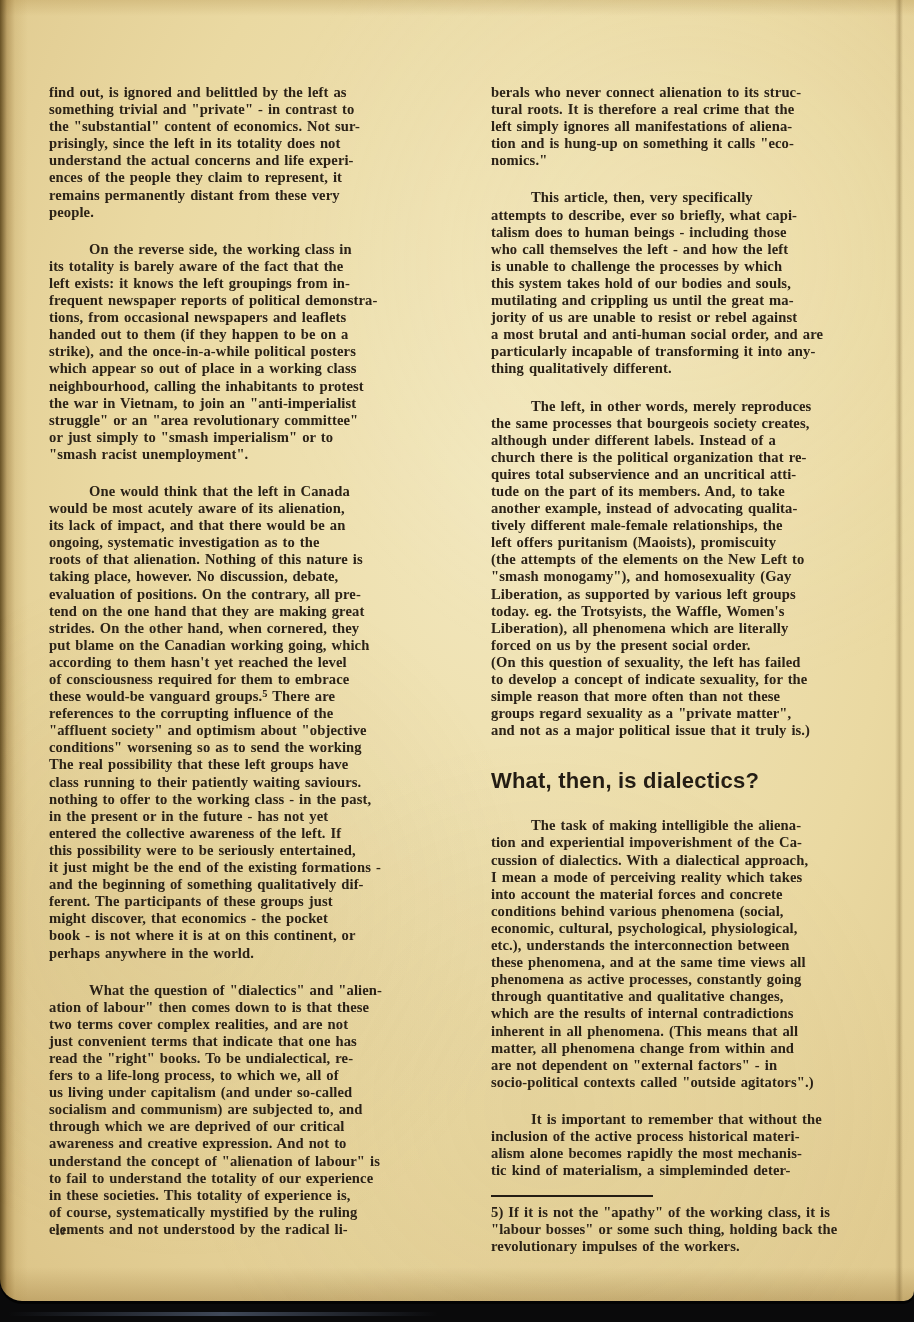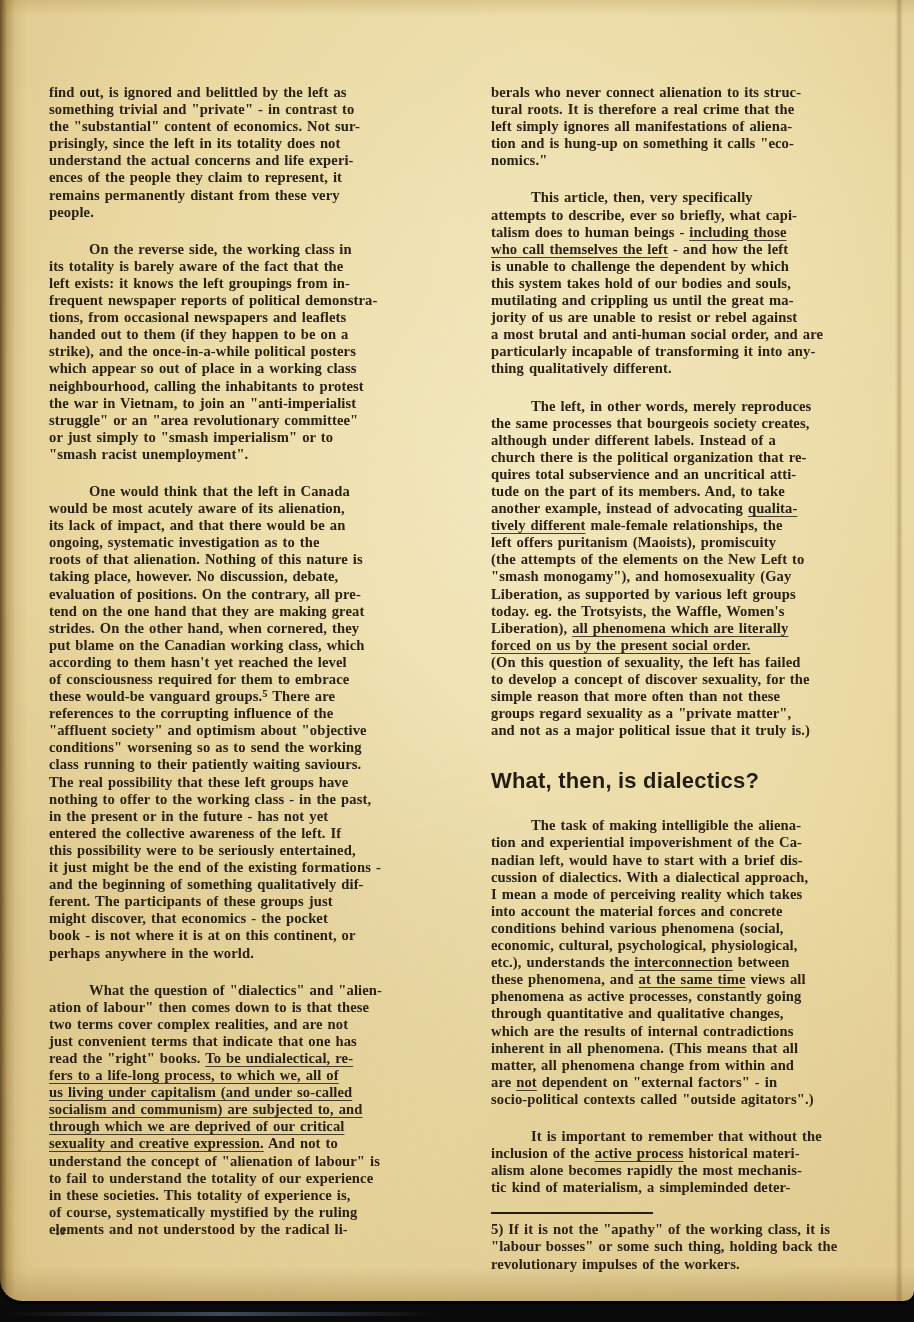--- a/index.html
+++ b/index.html
@@ -39,21 +39,20 @@
   }
   .col{flex:0 0 auto;}
   .col-left{width:412px;}
   .col-right{width:418px;}
   .line{
     font-size:14.6px;line-height:17.1px;font-weight:700;
     white-space:nowrap;letter-spacing:0.1px;word-spacing:1.2px;
   }
   .indent{text-indent:40px;margin-top:20px;}
   .u{
-    text-decoration:underline;
     text-decoration-thickness:1.4px;
     text-underline-offset:2.5px;
     text-decoration-color:rgba(43,34,23,0.85);
   }
   sup{font-size:10.5px;line-height:0;vertical-align:4px;font-weight:700;}
   .heading{
     font-family:"Liberation Sans","DejaVu Sans",sans-serif;
     font-weight:700;font-size:22px;line-height:20px;color:#241d14;
     margin:32px 0 26px 0;letter-spacing:0.2px;
   }
@@ -100,29 +99,29 @@
         <div class="para">
           <div class="line indent">One would think that the left in Canada</div>
           <div class="line">would be most acutely aware of its alienation,</div>
           <div class="line">its lack of impact, and that there would be an</div>
           <div class="line">ongoing, systematic investigation as to the</div>
           <div class="line">roots of that alienation. Nothing of this nature is</div>
           <div class="line">taking place, however. No discussion, debate,</div>
           <div class="line">evaluation of positions. On the contrary, all pre-</div>
           <div class="line">tend on the one hand that they are making great</div>
           <div class="line">strides. On the other hand, when cornered, they</div>
-          <div class="line">put blame on the Canadian working class, which</div>
+          <div class="line">put blame on the Canadian working going, which</div>
           <div class="line">according to them hasn't yet reached the level</div>
           <div class="line">of consciousness required for them to embrace</div>
           <div class="line">these would-be vanguard groups.<sup>5</sup> There are</div>
           <div class="line">references to the corrupting influence of the</div>
           <div class="line">"affluent society" and optimism about "objective</div>
           <div class="line">conditions" worsening so as to send the working</div>
+          <div class="line">The real possibility that these left groups have</div>
           <div class="line">class running to their patiently waiting saviours.</div>
-          <div class="line">The real possibility that these left groups have</div>
           <div class="line">nothing to offer to the working class - in the past,</div>
           <div class="line">in the present or in the future - has not yet</div>
           <div class="line">entered the collective awareness of the left. If</div>
           <div class="line">this possibility were to be seriously entertained,</div>
           <div class="line">it just might be the end of the existing formations -</div>
           <div class="line">and the beginning of something qualitatively dif-</div>
           <div class="line">ferent. The participants of these groups just</div>
           <div class="line">might discover, that economics - the pocket</div>
           <div class="line">book - is not where it is at on this continent, or</div>
           <div class="line">perhaps anywhere in the world.</div>
@@ -130,42 +129,42 @@
         <div class="para">
           <div class="line indent">What the question of "dialectics" and "alien-</div>
           <div class="line">ation of labour" then comes down to is that these</div>
           <div class="line">two terms cover complex realities, and are not</div>
           <div class="line">just convenient terms that indicate that one has</div>
           <div class="line">read the "right" books. <span class="u">To be undialectical, re-</span></div>
           <div class="line"><span class="u">fers to a life-long process, to which we, all of</span></div>
           <div class="line"><span class="u">us living under capitalism (and under so-called</span></div>
           <div class="line"><span class="u">socialism and communism) are subjected to, and</span></div>
           <div class="line"><span class="u">through which we are deprived of our critical</span></div>
-          <div class="line"><span class="u">sexuality and creative expression.</span> And not to</div>
+          <div class="line"><span class="u">awareness and creative expression.</span> And not to</div>
           <div class="line">understand the concept of "alienation of labour" is</div>
           <div class="line">to fail to understand the totality of our experience</div>
           <div class="line">in these societies. This totality of experience is,</div>
           <div class="line">of course, systematically mystified by the ruling</div>
           <div class="line">elements and not understood by the radical li-</div>
         </div>
       </div>
     <div class="col col-right">
         <div class="para">
           <div class="line">berals who never connect alienation to its struc-</div>
           <div class="line">tural roots. It is therefore a real crime that the</div>
           <div class="line">left simply ignores all manifestations of aliena-</div>
           <div class="line">tion and is hung-up on something it calls "eco-</div>
           <div class="line">nomics."</div>
         </div>
         <div class="para">
           <div class="line indent">This article, then, very specifically</div>
           <div class="line">attempts to describe, ever so briefly, what capi-</div>
           <div class="line">talism does to human beings - <span class="u">including those</span></div>
           <div class="line"><span class="u">who call themselves the left</span> - and how the left</div>
-          <div class="line">is unable to challenge the dependent by which</div>
+          <div class="line">is unable to challenge the processes by which</div>
           <div class="line">this system takes hold of our bodies and souls,</div>
           <div class="line">mutilating and crippling us until the great ma-</div>
           <div class="line">jority of us are unable to resist or rebel against</div>
           <div class="line">a most brutal and anti-human social order, and are</div>
           <div class="line">particularly incapable of transforming it into any-</div>
           <div class="line">thing qualitatively different.</div>
         </div>
         <div class="para">
           <div class="line indent">The left, in other words, merely reproduces</div>
           <div class="line">the same processes that bourgeois society creates,</div>
@@ -176,30 +175,29 @@
           <div class="line">another example, instead of advocating <span class="u">qualita-</span></div>
           <div class="line"><span class="u">tively different</span> male-female relationships, the</div>
           <div class="line">left offers puritanism (Maoists), promiscuity</div>
           <div class="line">(the attempts of the elements on the New Left to</div>
           <div class="line">"smash monogamy"), and homosexuality (Gay</div>
           <div class="line">Liberation, as supported by various left groups</div>
           <div class="line">today. eg. the Trotsyists, the Waffle, Women's</div>
           <div class="line">Liberation), <span class="u">all phenomena which are literally</span></div>
           <div class="line"><span class="u">forced on us by the present social order.</span></div>
           <div class="line">(On this question of sexuality, the left has failed</div>
-          <div class="line">to develop a concept of discover sexuality, for the</div>
+          <div class="line">to develop a concept of indicate sexuality, for the</div>
           <div class="line">simple reason that more often than not these</div>
           <div class="line">groups regard sexuality as a "private matter",</div>
           <div class="line">and not as a major political issue that it truly is.)</div>
         </div>
         <div class="heading">What, then, is dialectics?</div>
         <div class="para">
           <div class="line indent">The task of making intelligible the aliena-</div>
           <div class="line">tion and experiential impoverishment of the Ca-</div>
-          <div class="line">nadian left, would have to start with a brief dis-</div>
           <div class="line">cussion of dialectics. With a dialectical approach,</div>
           <div class="line">I mean a mode of perceiving reality which takes</div>
           <div class="line">into account the material forces and concrete</div>
           <div class="line">conditions behind various phenomena (social,</div>
           <div class="line">economic, cultural, psychological, physiological,</div>
           <div class="line">etc.), understands the <span class="u">interconnection</span> between</div>
           <div class="line">these phenomena, and <span class="u">at the same time</span> views all</div>
           <div class="line">phenomena as active processes, constantly going</div>
           <div class="line">through quantitative and qualitative changes,</div>
           <div class="line">which are the results of internal contradictions</div>

